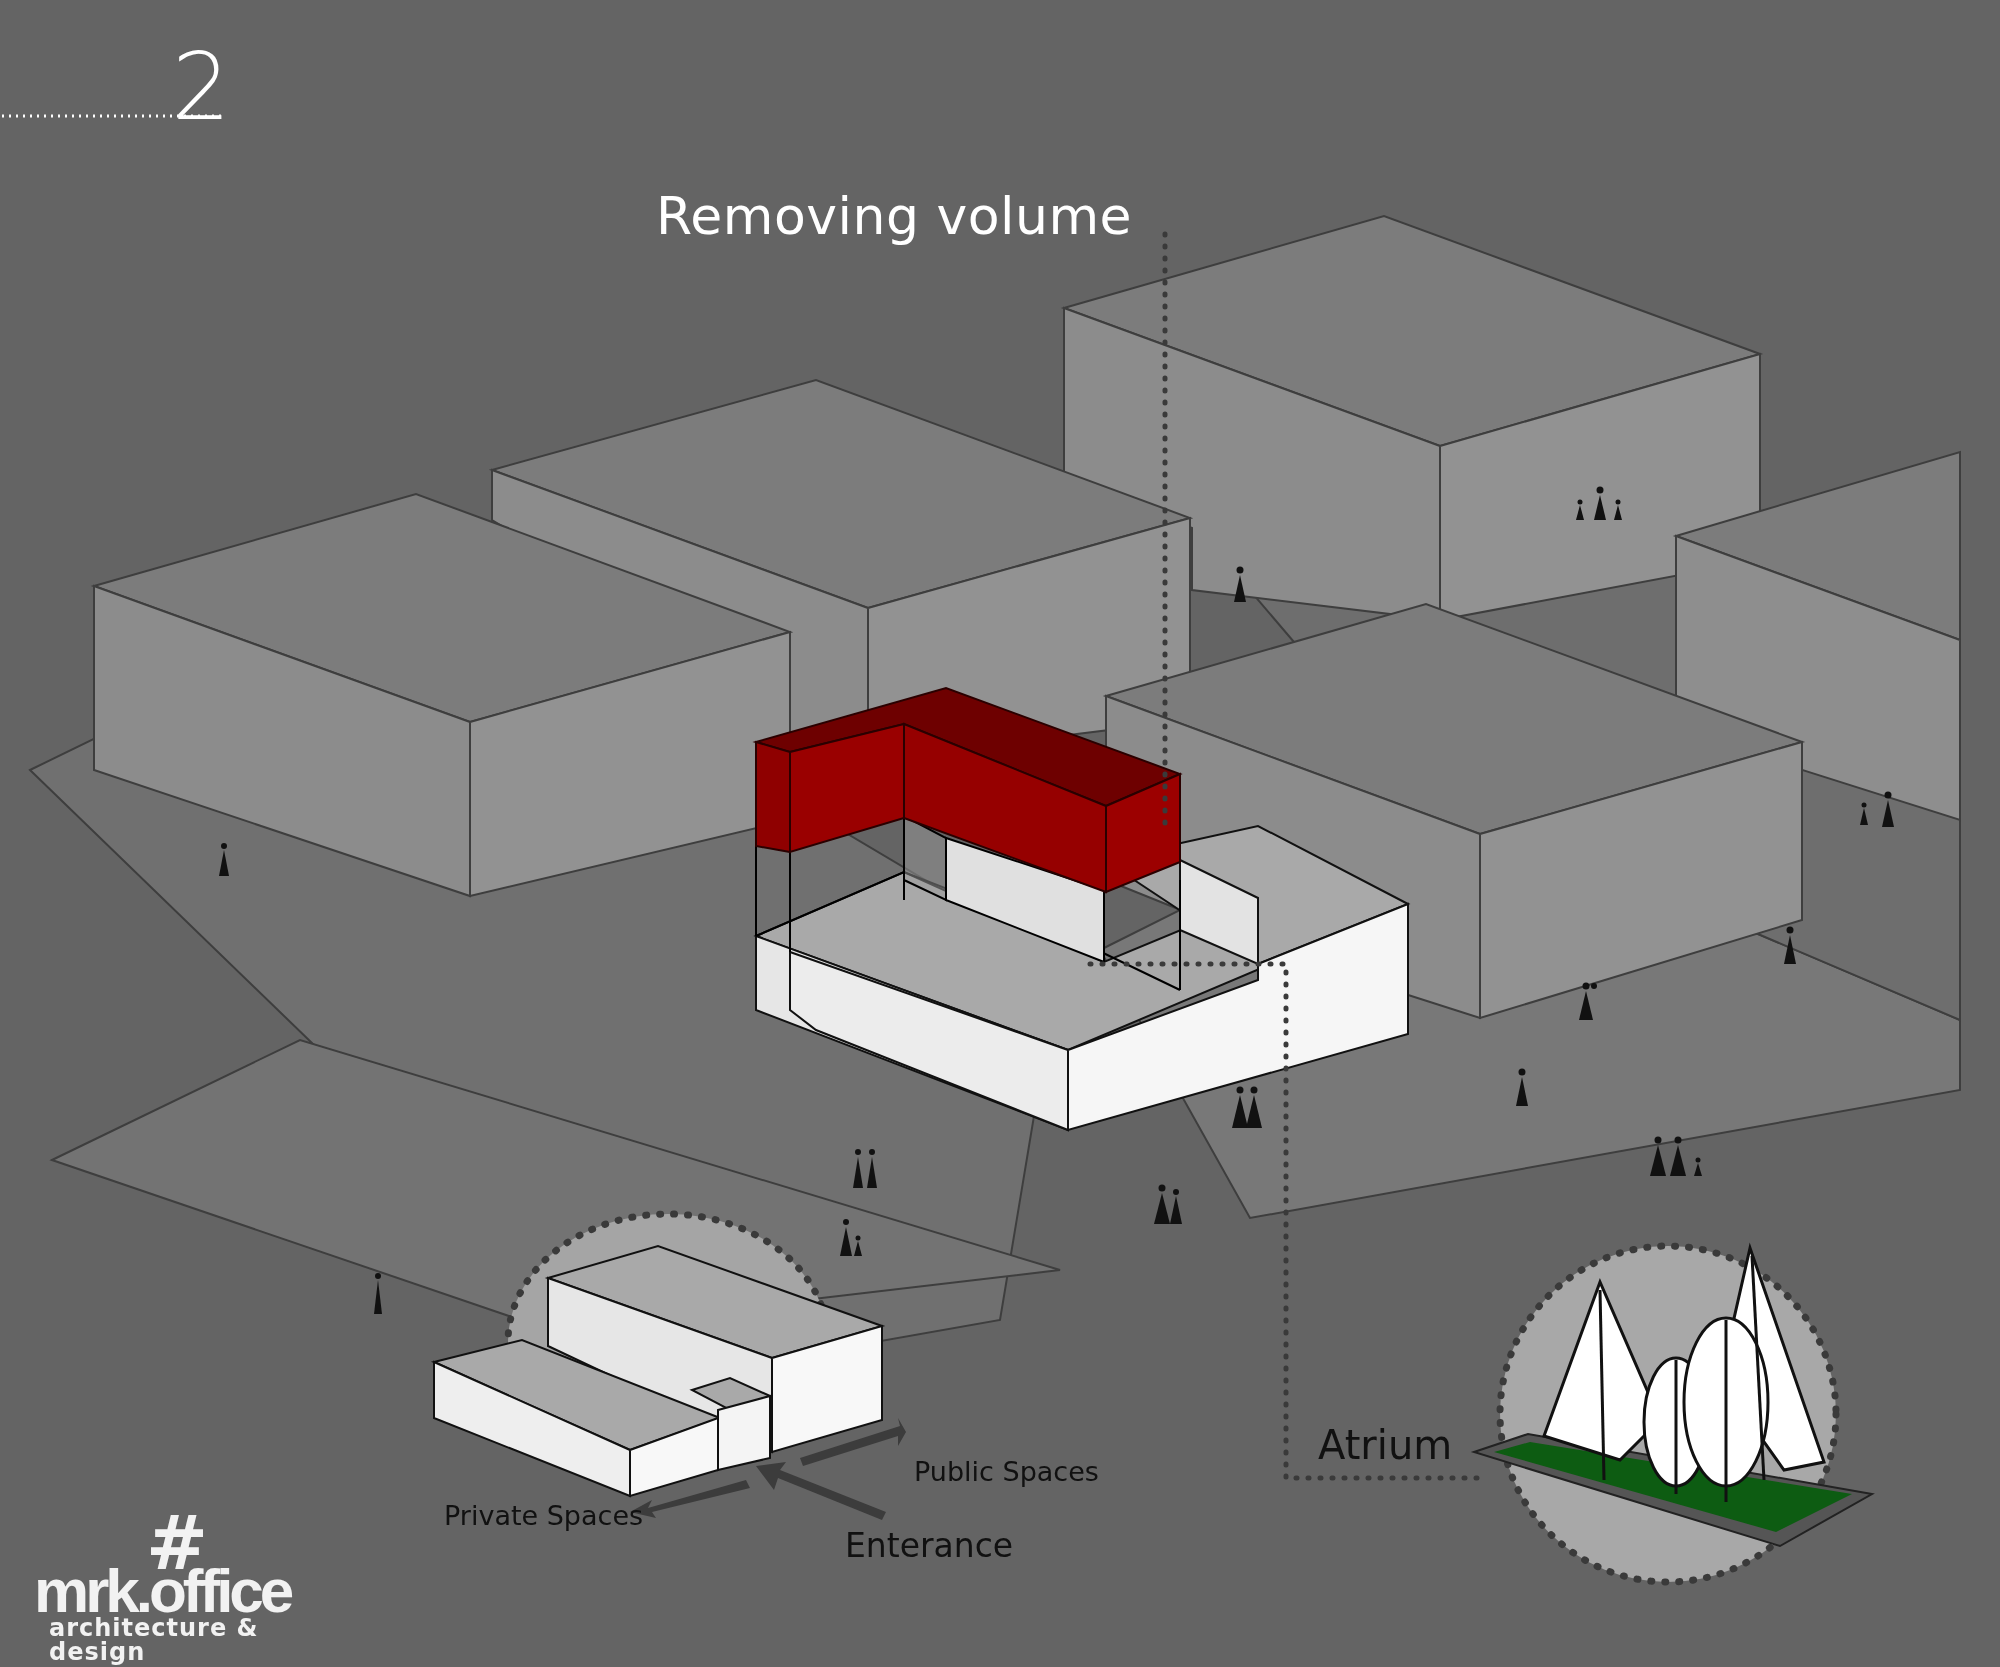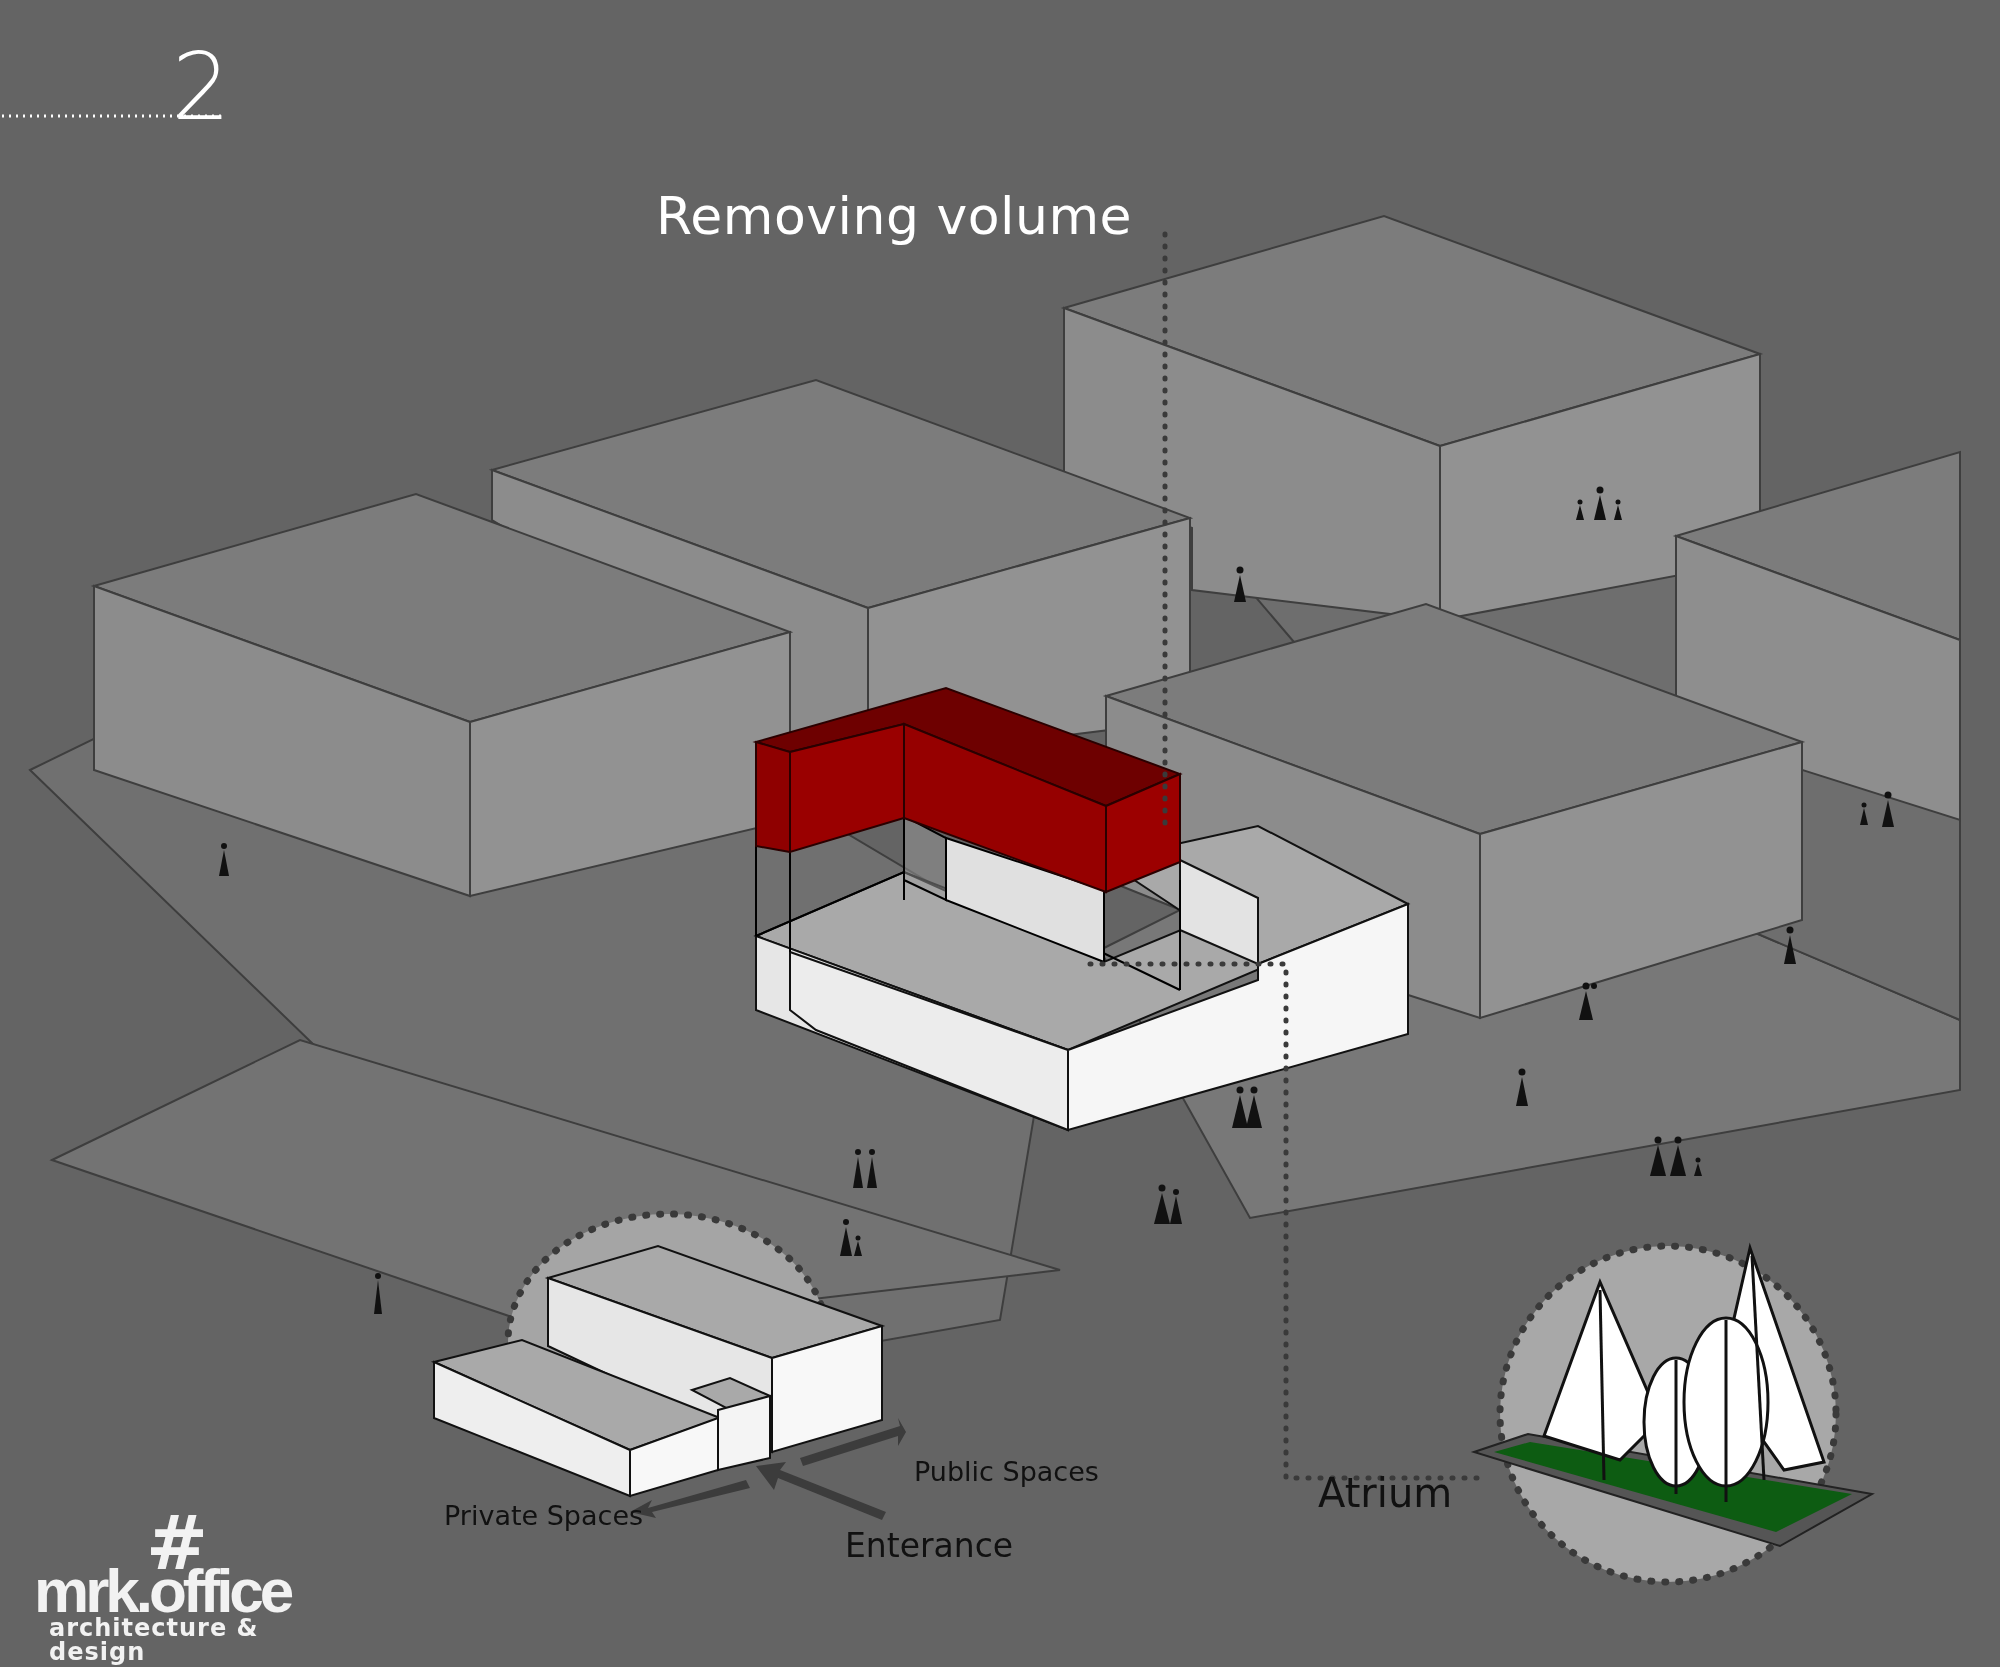--- a/index.html
+++ b/index.html
@@ -5,21 +5,21 @@
     html, body { margin: 0; padding: 0; background: #646464; }
     body { width: 2000px; height: 1667px; overflow: hidden; position: relative; font-family: "Liberation Sans", sans-serif; }
     svg { position: absolute; left: 0; top: 0; }
     .lbl { position: absolute; white-space: nowrap; font-family: "DejaVu Sans", sans-serif; }
     .step-number { left: 172px; top: 42px; font-size: 92px; color: #ffffff; font-weight: 300; line-height: 1; }
     .title { left: 656px; top: 190px; font-size: 52px; color: #ffffff; line-height: 1; letter-spacing: 0.5px; }
     .dark-lbl { color: #111111; }
     .public-lbl { left: 914px; top: 1416px; font-size: 27px; margin-top: 40px; }
     .private-lbl { left: 444px; top: 1500px; font-size: 27px; }
     .entrance-lbl { left: 845px; top: 1526px; font-size: 33px; }
-    .atrium-lbl { left: 1318px; top: 1470px; font-size: 40px; }
+    .atrium-lbl { left: 1318px; top: 1422px; font-size: 40px; }
     .logo { position: absolute; left: 34px; top: 1506px; width: 300px; color: #f2f2f2; }
     .logo-hash { position: absolute; left: 112px; top: 0; font-size: 74px; font-weight: bold; line-height: 1; font-family: "DejaVu Sans", sans-serif; }
     .logo-name { position: absolute; left: 0; top: 54px; font-size: 62px; font-weight: bold; letter-spacing: -4px; line-height: 1; font-family: "Liberation Sans", sans-serif; }
     .logo-tag { position: absolute; left: 15px; top: 110px; font-size: 24px; font-weight: bold; letter-spacing: 1px; line-height: 1; font-family: "DejaVu Sans", sans-serif; }
   </style>
 </head>
 <body>
 
 <svg width="2000" height="1667" viewBox="0 0 2000 1667">
 

